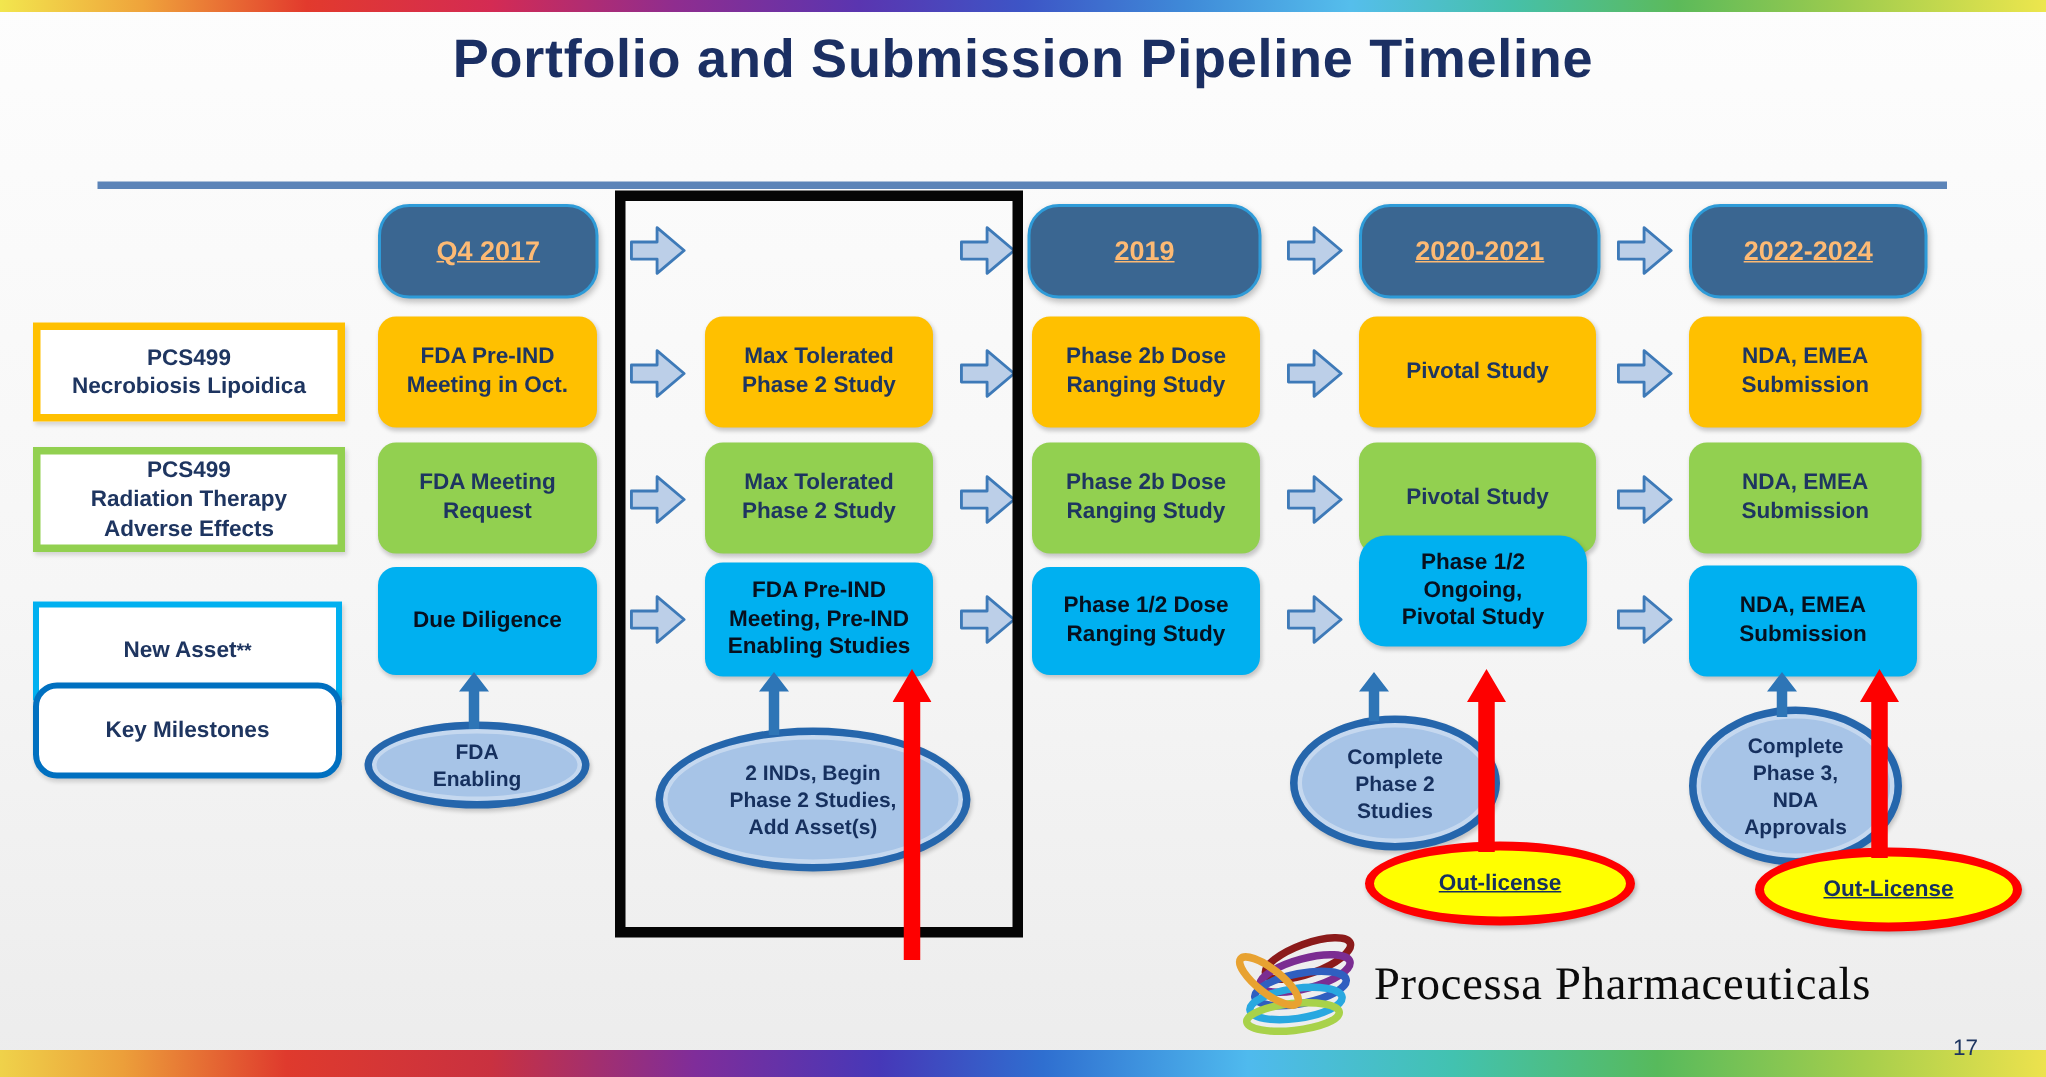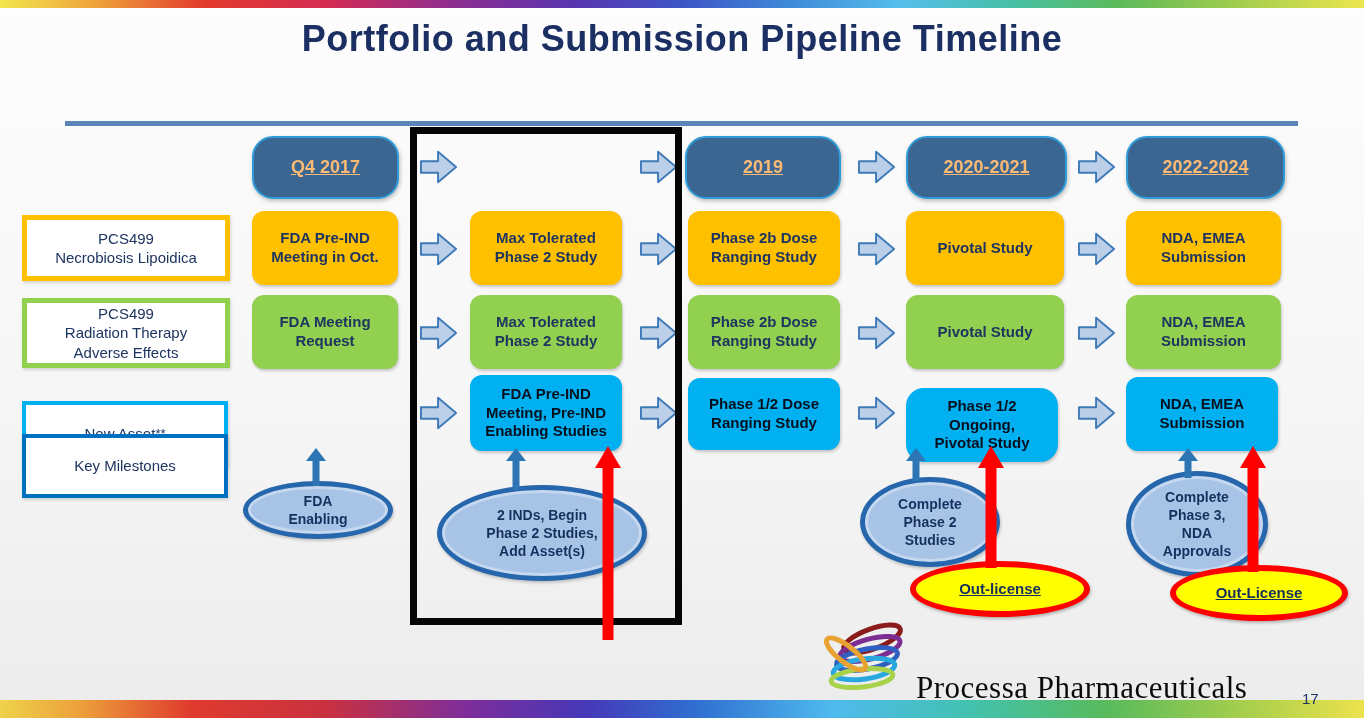--- a/index.html
+++ b/index.html
@@ -19,21 +19,21 @@
        color:#fdba74;font-weight:bold;font-size:18px;text-decoration:underline;
        display:flex;align-items:center;justify-content:center;z-index:2;
        box-shadow:1px 2px 4px rgba(0,0,0,.25);}
   .cell{position:absolute;border-radius:12px;display:flex;align-items:center;justify-content:center;
         text-align:center;font-weight:bold;font-size:15px;line-height:1.25;z-index:2;
         box-shadow:1px 2px 3px rgba(0,0,0,.2);}
   .c-orange{background:#FFC000;color:#1E3560;}
   .c-green{background:#92D050;color:#1E3560;}
   .c-cyan{background:#00B0F0;color:#07101e;}
   .legend{position:absolute;left:22px;width:198px;background:#fff;display:flex;align-items:center;
-          justify-content:center;text-align:center;color:#1E3560;font-weight:normal;font-size:15px;
+          justify-content:center;text-align:center;color:#1E3560;font-weight:bold;font-size:15px;
           line-height:1.3;z-index:2;box-shadow:1px 2px 3px rgba(0,0,0,.15);}
   .lg-orange{border:5px solid #FFC000;}
   .lg-green{border:5px solid #92D050;}
   .lg-cyan{border:4px solid #00B0F0;}
   .lg-blue{border:4px solid #0070C0;}
   .legend sup{font-size:13px;}
   .arrow-r{position:absolute;width:38px;height:38px;z-index:2;}
   .oval-blue{position:absolute;background:#A7C4E7;border:5px solid #2566AC;border-radius:50%;
              display:flex;align-items:center;justify-content:center;text-align:center;
              color:#16305E;font-weight:bold;font-size:14px;line-height:1.3;z-index:3;
@@ -41,21 +41,21 @@
   .oval-yellow{position:absolute;background:#FFFF00;border:6px solid #FE0000;border-radius:50%;
              display:flex;align-items:center;justify-content:center;text-align:center;
              color:#16305E;font-weight:bold;font-size:15px;line-height:1.35;
              text-decoration:underline;z-index:4;box-shadow:1px 2px 3px rgba(0,0,0,.25);}
   .up-blue{position:absolute;z-index:4;}
   .up-red{position:absolute;z-index:6;}
   .pre{white-space:pre-line;}
   .footnote{position:absolute;left:45px;top:632px;font-size:17px;color:#1E3560;z-index:2;}
   .logo{position:absolute;left:820px;top:622px;width:90px;height:70px;z-index:2;}
   .logo-text{position:absolute;left:916px;top:638px;font-family:"Liberation Serif",serif;
-             font-size:31px;color:#0b0b0b;letter-spacing:.5px;z-index:2;margin-top:32px;}
+             font-size:31px;color:#0b0b0b;letter-spacing:.5px;z-index:2;}
   .pageno{position:absolute;left:1302px;top:690px;font-size:15px;color:#1E3560;z-index:3;}
 </style>
 </head>
 <body>
 
 <div class="slide">
 
   <div class="bar top"></div>
 
   <div class="title">
@@ -119,26 +119,27 @@
   <div class="arrow-r" style="left:640px;top:314px;"><svg width="38" height="38" viewBox="0 0 40 38">
         <path d="M1 13 H19 V3 L38 19 L19 35 V25 H1 Z" fill="#BCCFE8" stroke="#3E7AB8" stroke-width="2" stroke-linejoin="round"></path>
       </svg></div>
   <div class="arrow-r" style="left:858px;top:314px;"><svg width="38" height="38" viewBox="0 0 40 38">
         <path d="M1 13 H19 V3 L38 19 L19 35 V25 H1 Z" fill="#BCCFE8" stroke="#3E7AB8" stroke-width="2" stroke-linejoin="round"></path>
       </svg></div>
   <div class="arrow-r" style="left:1078px;top:314px;"><svg width="38" height="38" viewBox="0 0 40 38">
         <path d="M1 13 H19 V3 L38 19 L19 35 V25 H1 Z" fill="#BCCFE8" stroke="#3E7AB8" stroke-width="2" stroke-linejoin="round"></path>
       </svg></div>
 
+  <div class="cell c-cyan pre" style="left:252px;top:378px;width:146px;height:72px;">Due Diligence</div>
   <div class="cell c-cyan pre" style="left:470px;top:375px;width:152px;height:76px;">FDA Pre-IND
 Meeting, Pre-IND
 Enabling Studies</div>
   <div class="cell c-cyan pre" style="left:688px;top:378px;width:152px;height:72px;">Phase 1/2 Dose
 Ranging Study</div>
-  <div class="cell c-cyan pre" style="left:906px;top:388px;width:152px;height:74px;border-radius:18px;">Phase 1/2
+  <div class="cell c-cyan pre" style="left:906px;top:357px;width:152px;height:74px;border-radius:18px;">Phase 1/2
 Ongoing,
 Pivotal Study</div>
   <div class="cell c-cyan pre" style="left:1126px;top:377px;width:152px;height:74px;">NDA, EMEA
 Submission</div>
   <div class="arrow-r" style="left:420px;top:394px;"><svg width="38" height="38" viewBox="0 0 40 38">
         <path d="M1 13 H19 V3 L38 19 L19 35 V25 H1 Z" fill="#BCCFE8" stroke="#3E7AB8" stroke-width="2" stroke-linejoin="round"></path>
       </svg></div>
   <div class="arrow-r" style="left:640px;top:394px;"><svg width="38" height="38" viewBox="0 0 40 38">
         <path d="M1 13 H19 V3 L38 19 L19 35 V25 H1 Z" fill="#BCCFE8" stroke="#3E7AB8" stroke-width="2" stroke-linejoin="round"></path>
       </svg></div>
@@ -151,21 +152,21 @@
 
   <div class="legend lg-orange pre" style="top:215px;height:56px;">PCS499
 Necrobiosis Lipoidica</div>
   <div class="legend lg-green pre" style="top:298px;height:60px;">PCS499
 Radiation Therapy
 Adverse Effects</div>
   <div class="legend lg-cyan" style="top:377px;height:58px;margin-top:24px;">
     <span>New Asset</span>
       <sup>**</sup>
   </div>
-  <div class="legend lg-blue" style="top:434px;height:56px;">Key Milestones</div>
+  <div class="legend lg-blue" style="top:455px;height:56px;border-radius:16px;">Key Milestones</div>
 
   <div class="frame"></div>
 
   <div class="up-blue" style="left:306px;top:448px;"><svg width="20" height="38" viewBox="0 0 20 38">
         <path d="M10 0 L20 13 H13.5 V38 H6.5 V13 H0 Z" fill="#2E75B6"></path>
       </svg></div>
   <div class="oval-blue pre" style="left:243px;top:481px;width:140px;height:48px;">FDA
 Enabling</div>
 
   <div class="up-blue" style="left:506px;top:448px;"><svg width="20" height="42" viewBox="0 0 20 42">

